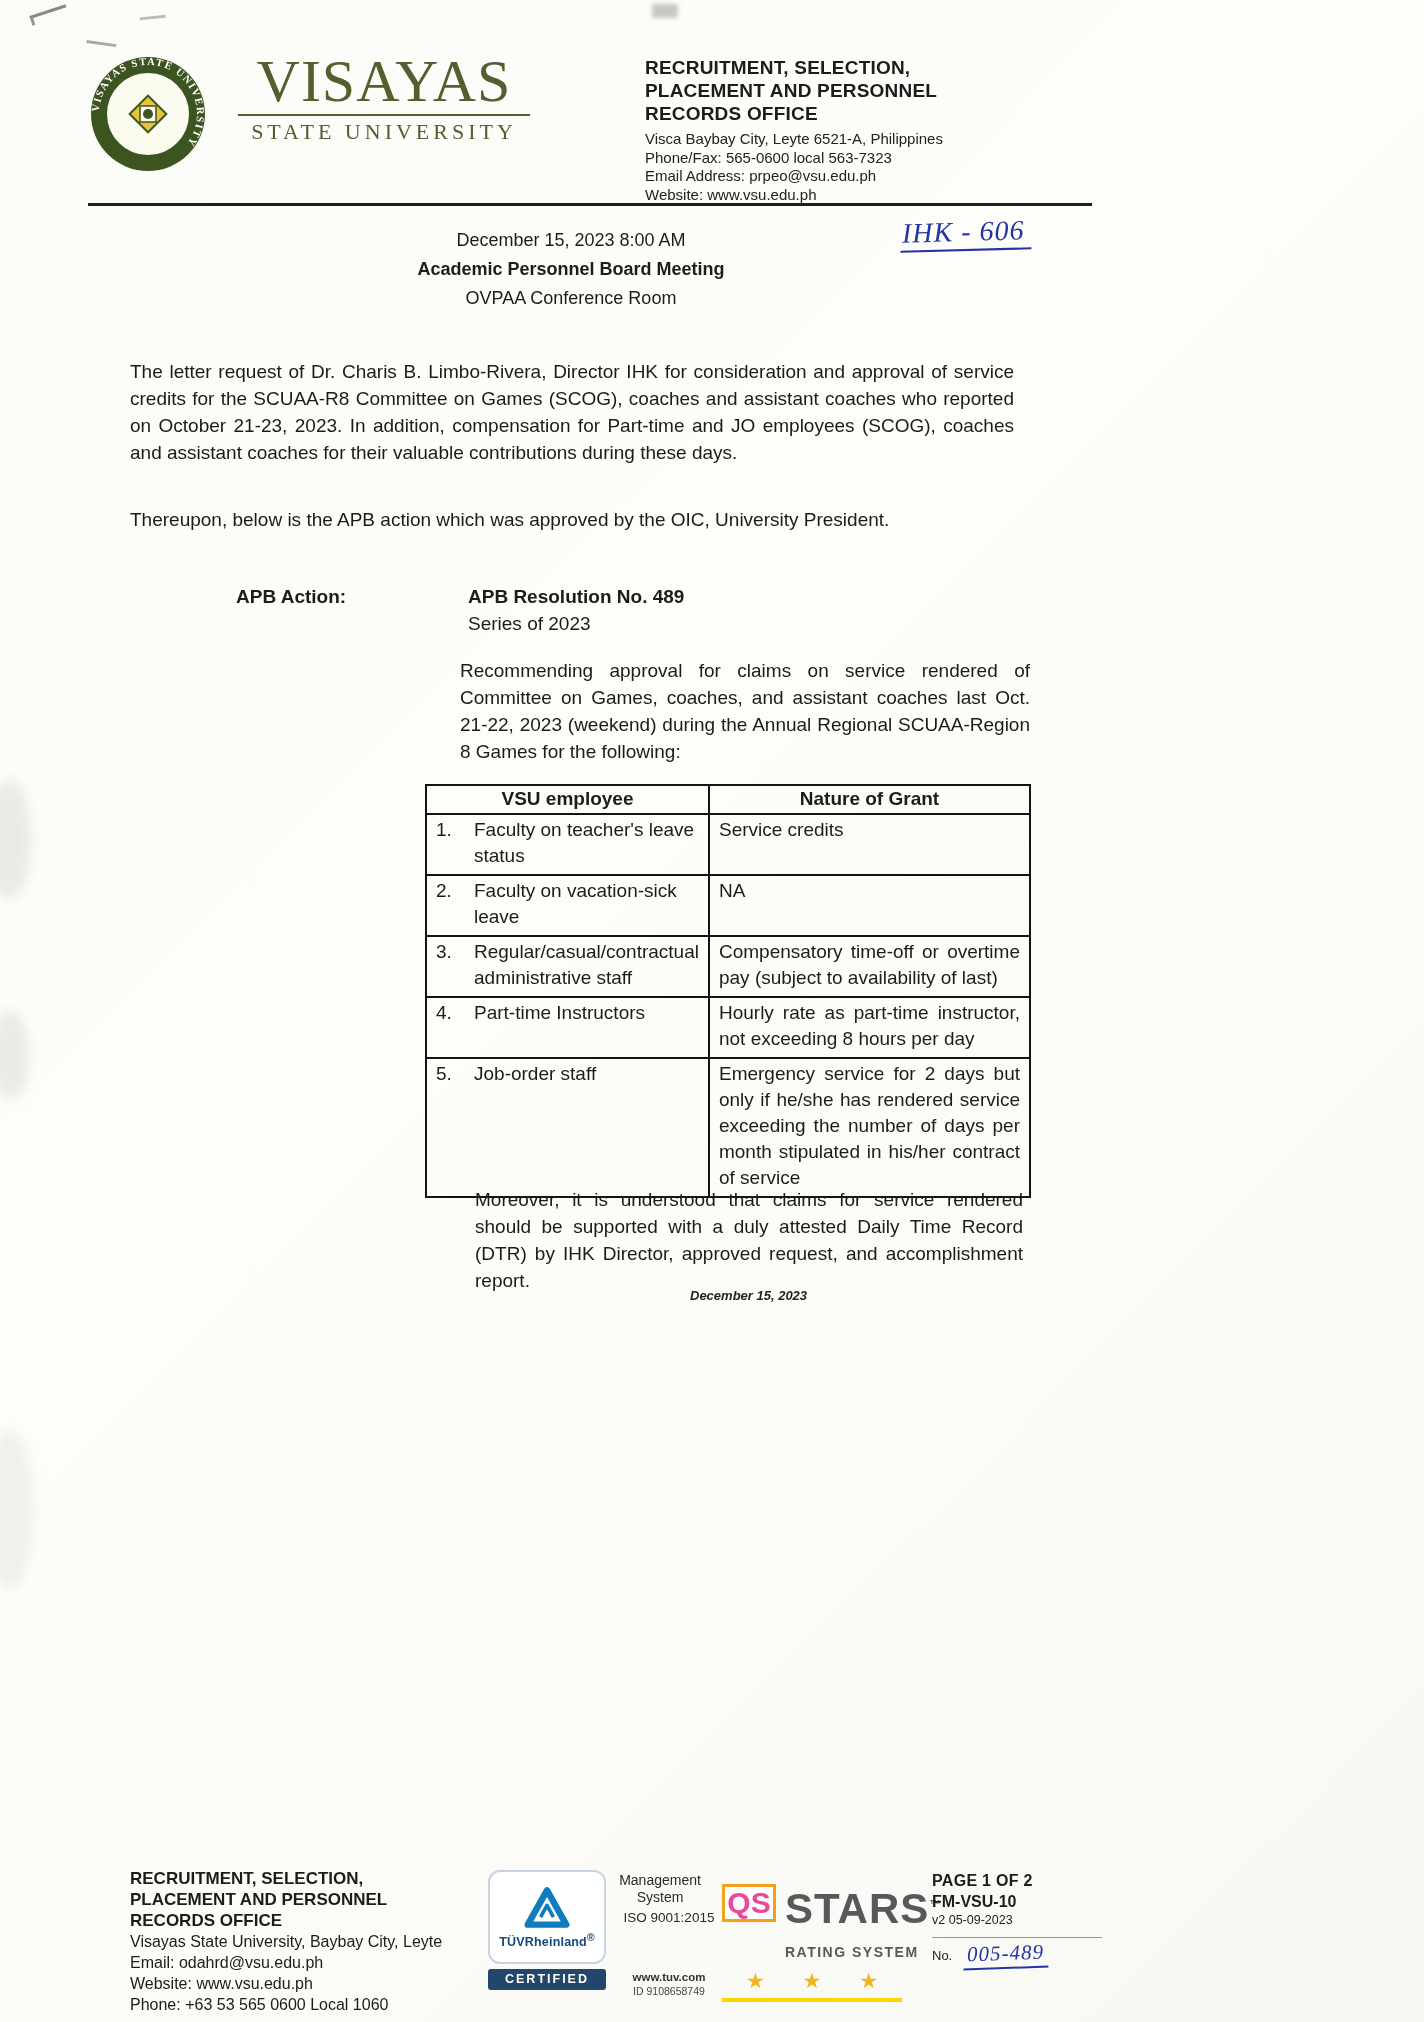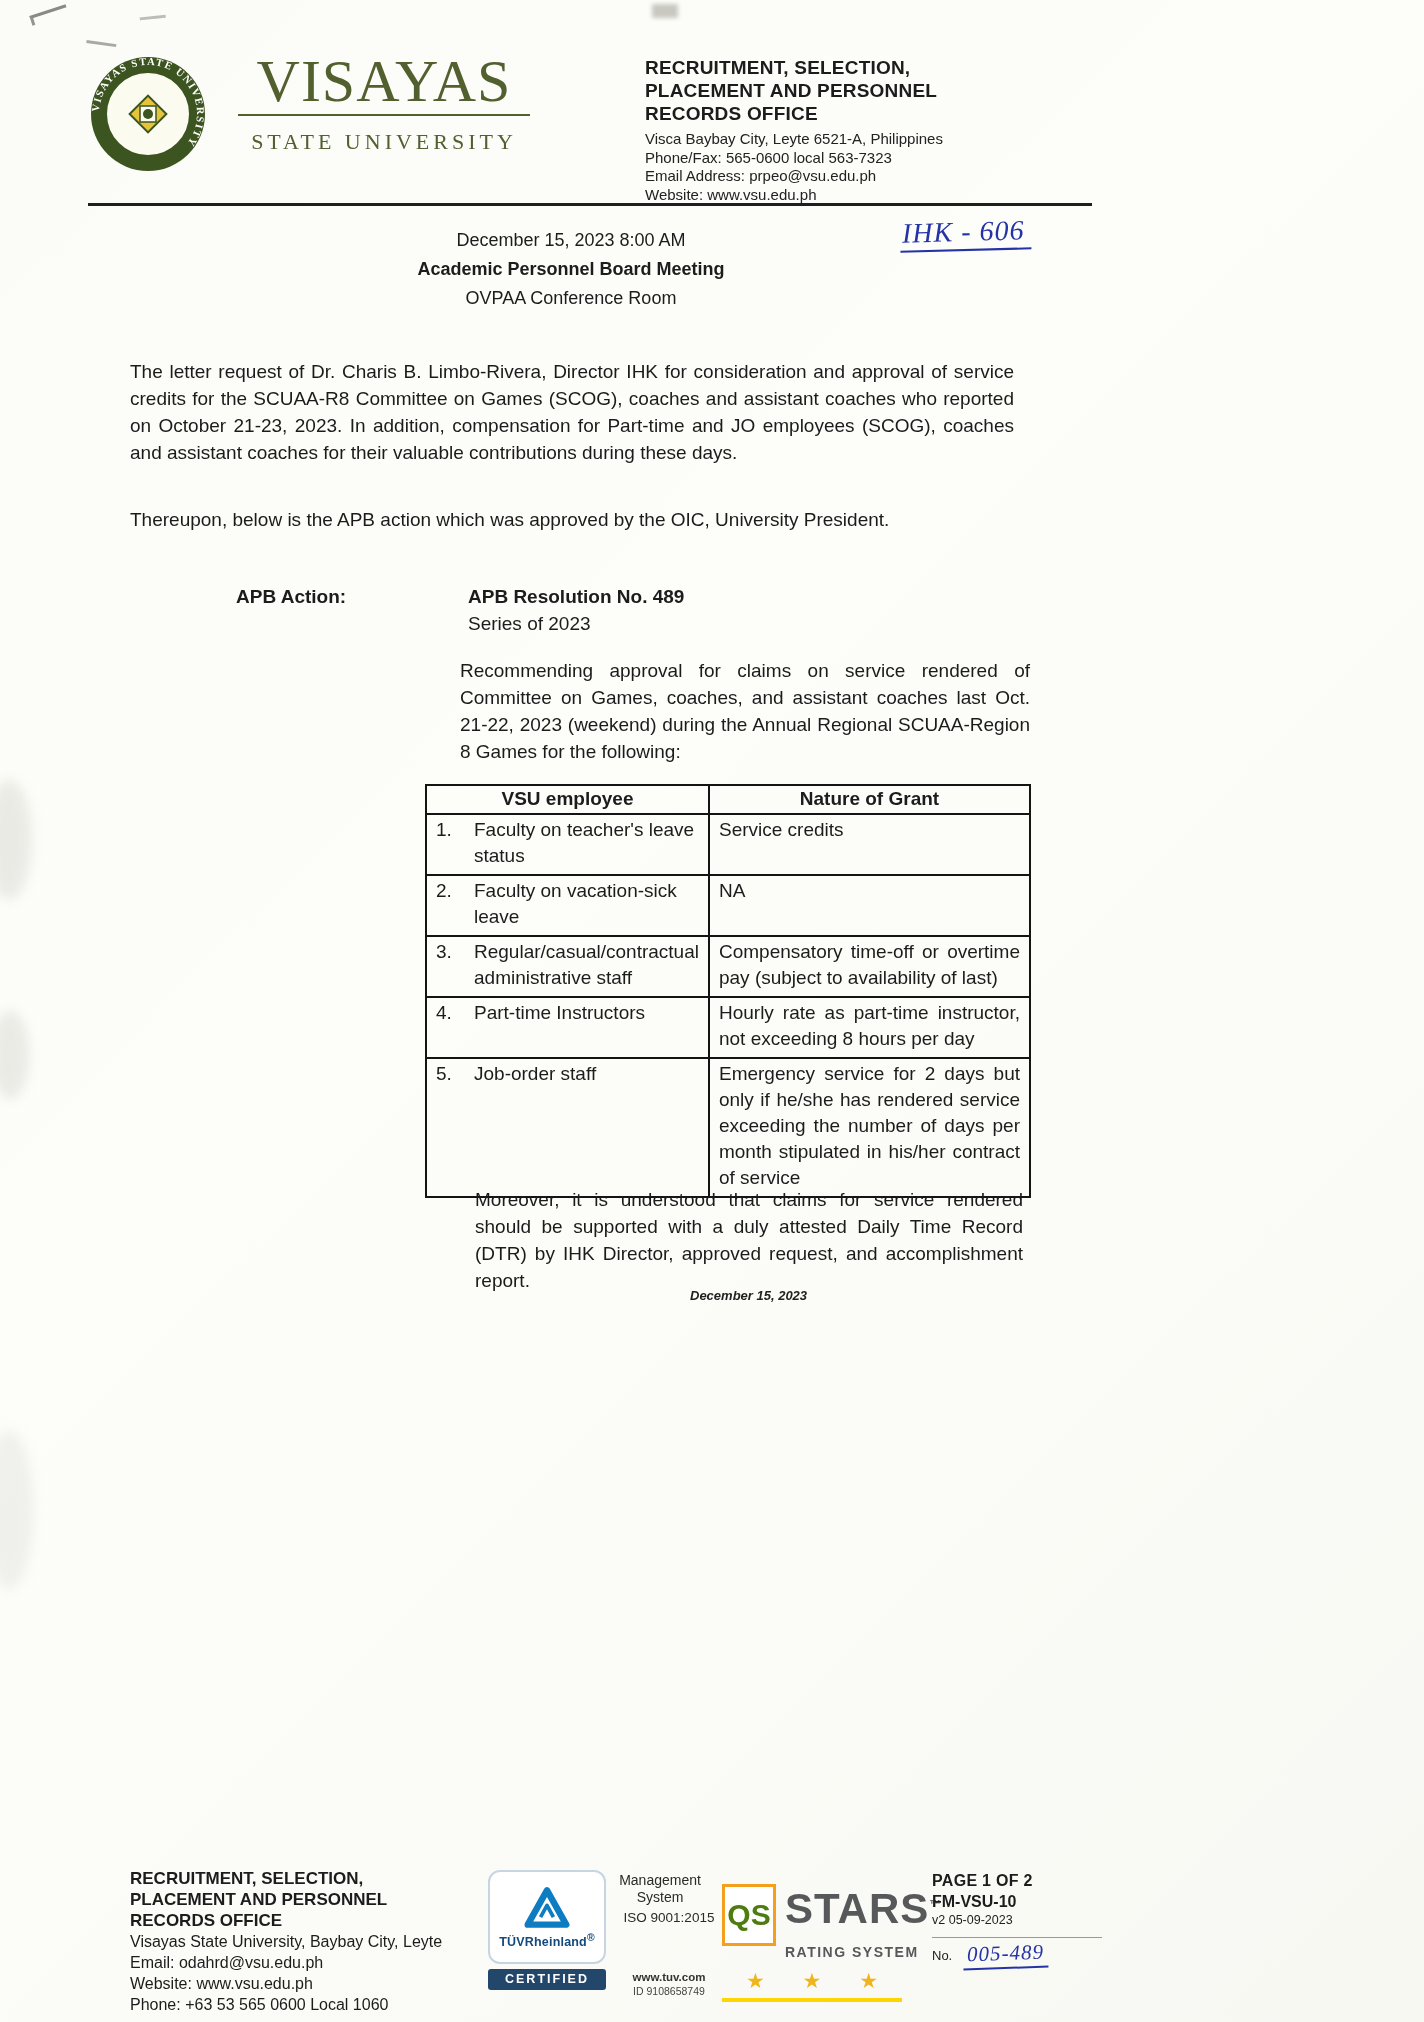--- a/index.html
+++ b/index.html
@@ -24,21 +24,21 @@
 
   
   .seal { position:absolute; left:88px; top:54px; width:120px; height:120px; }
   .wordmark { position:absolute; left:238px; top:50px; width:292px; }
   .wordmark-main {
     font-family:"Liberation Serif", serif; font-size:60px; line-height:62px;
     color:#51602e; letter-spacing:1px; font-weight:400;text-align:center;
   }
   .wordmark-sub {
     font-family:"Liberation Serif", serif; font-size:22px; letter-spacing:4px;
-    color:#51602e; border-top:2px solid #51602e; margin-top:2px; padding-top:13px;
+    color:#51602e; border-top:2px solid #51602e; margin-top:2px; padding-top:3px;
     text-align:center;
   }
   .office-block { position:absolute; left:645px; top:56px; width:430px; }
   .office-name div { font-size:19px; font-weight:bold; line-height:23px; letter-spacing:.2px; }
   .office-info { margin-top:5px; }
   .office-info div { font-size:15px; line-height:18.5px; color:#222; }
   .rule { position:absolute; left:88px; top:203px; width:1004px; height:3px; background:#1f1f1f; }
 
   
   .handwritten {
@@ -102,21 +102,21 @@
   }
   .tuv-info { position:absolute; left:614px; top:1872px; width:110px;text-align:center; }
   .tuv-system { font-size:14px; line-height:17px; color:#2a2a2a; width:92px; }
   .tuv-iso { font-size:13.5px; color:#2a2a2a; margin-top:4px; }
   .tuv-url { font-size:11.5px; font-weight:bold; color:#333; margin-top:46px; }
   .tuv-id { font-size:10.5px; color:#444; margin-top:2px; }
 
   .qs-badge { position:absolute; left:722px; top:1884px; width:180px; }
   .qs-top { display:flex; align-items:flex-start; }
   .qs-box {
-    width:54px; height:62px; flex:0 0 54px; border:3px solid #f5a01c; color:#4d7c0f;
+    width:54px; height:38px; flex:0 0 54px; border:3px solid #f5a01c; color:#ec4899;
     font-size:30px; font-weight:bold; display:flex; align-items:center; justify-content:center;
     background:#fff;
   }
   .qs-right { margin-left:9px; }
   .qs-word { font-size:42px; line-height:40px; font-weight:bold; color:#57585a; letter-spacing:1px; }
   .qs-word sup { font-size:12px; color:#57585a; }
   .qs-rating { font-size:14px; color:#57585a; letter-spacing:1.5px; margin-top:15px;font-weight:bold; }
   .qs-stars {
     margin-top:9px; text-align:center; color:#f0b41c; font-size:21px; letter-spacing:16px;
     border-bottom:4px solid #ffd400; padding-bottom:5px; padding-left:16px;

